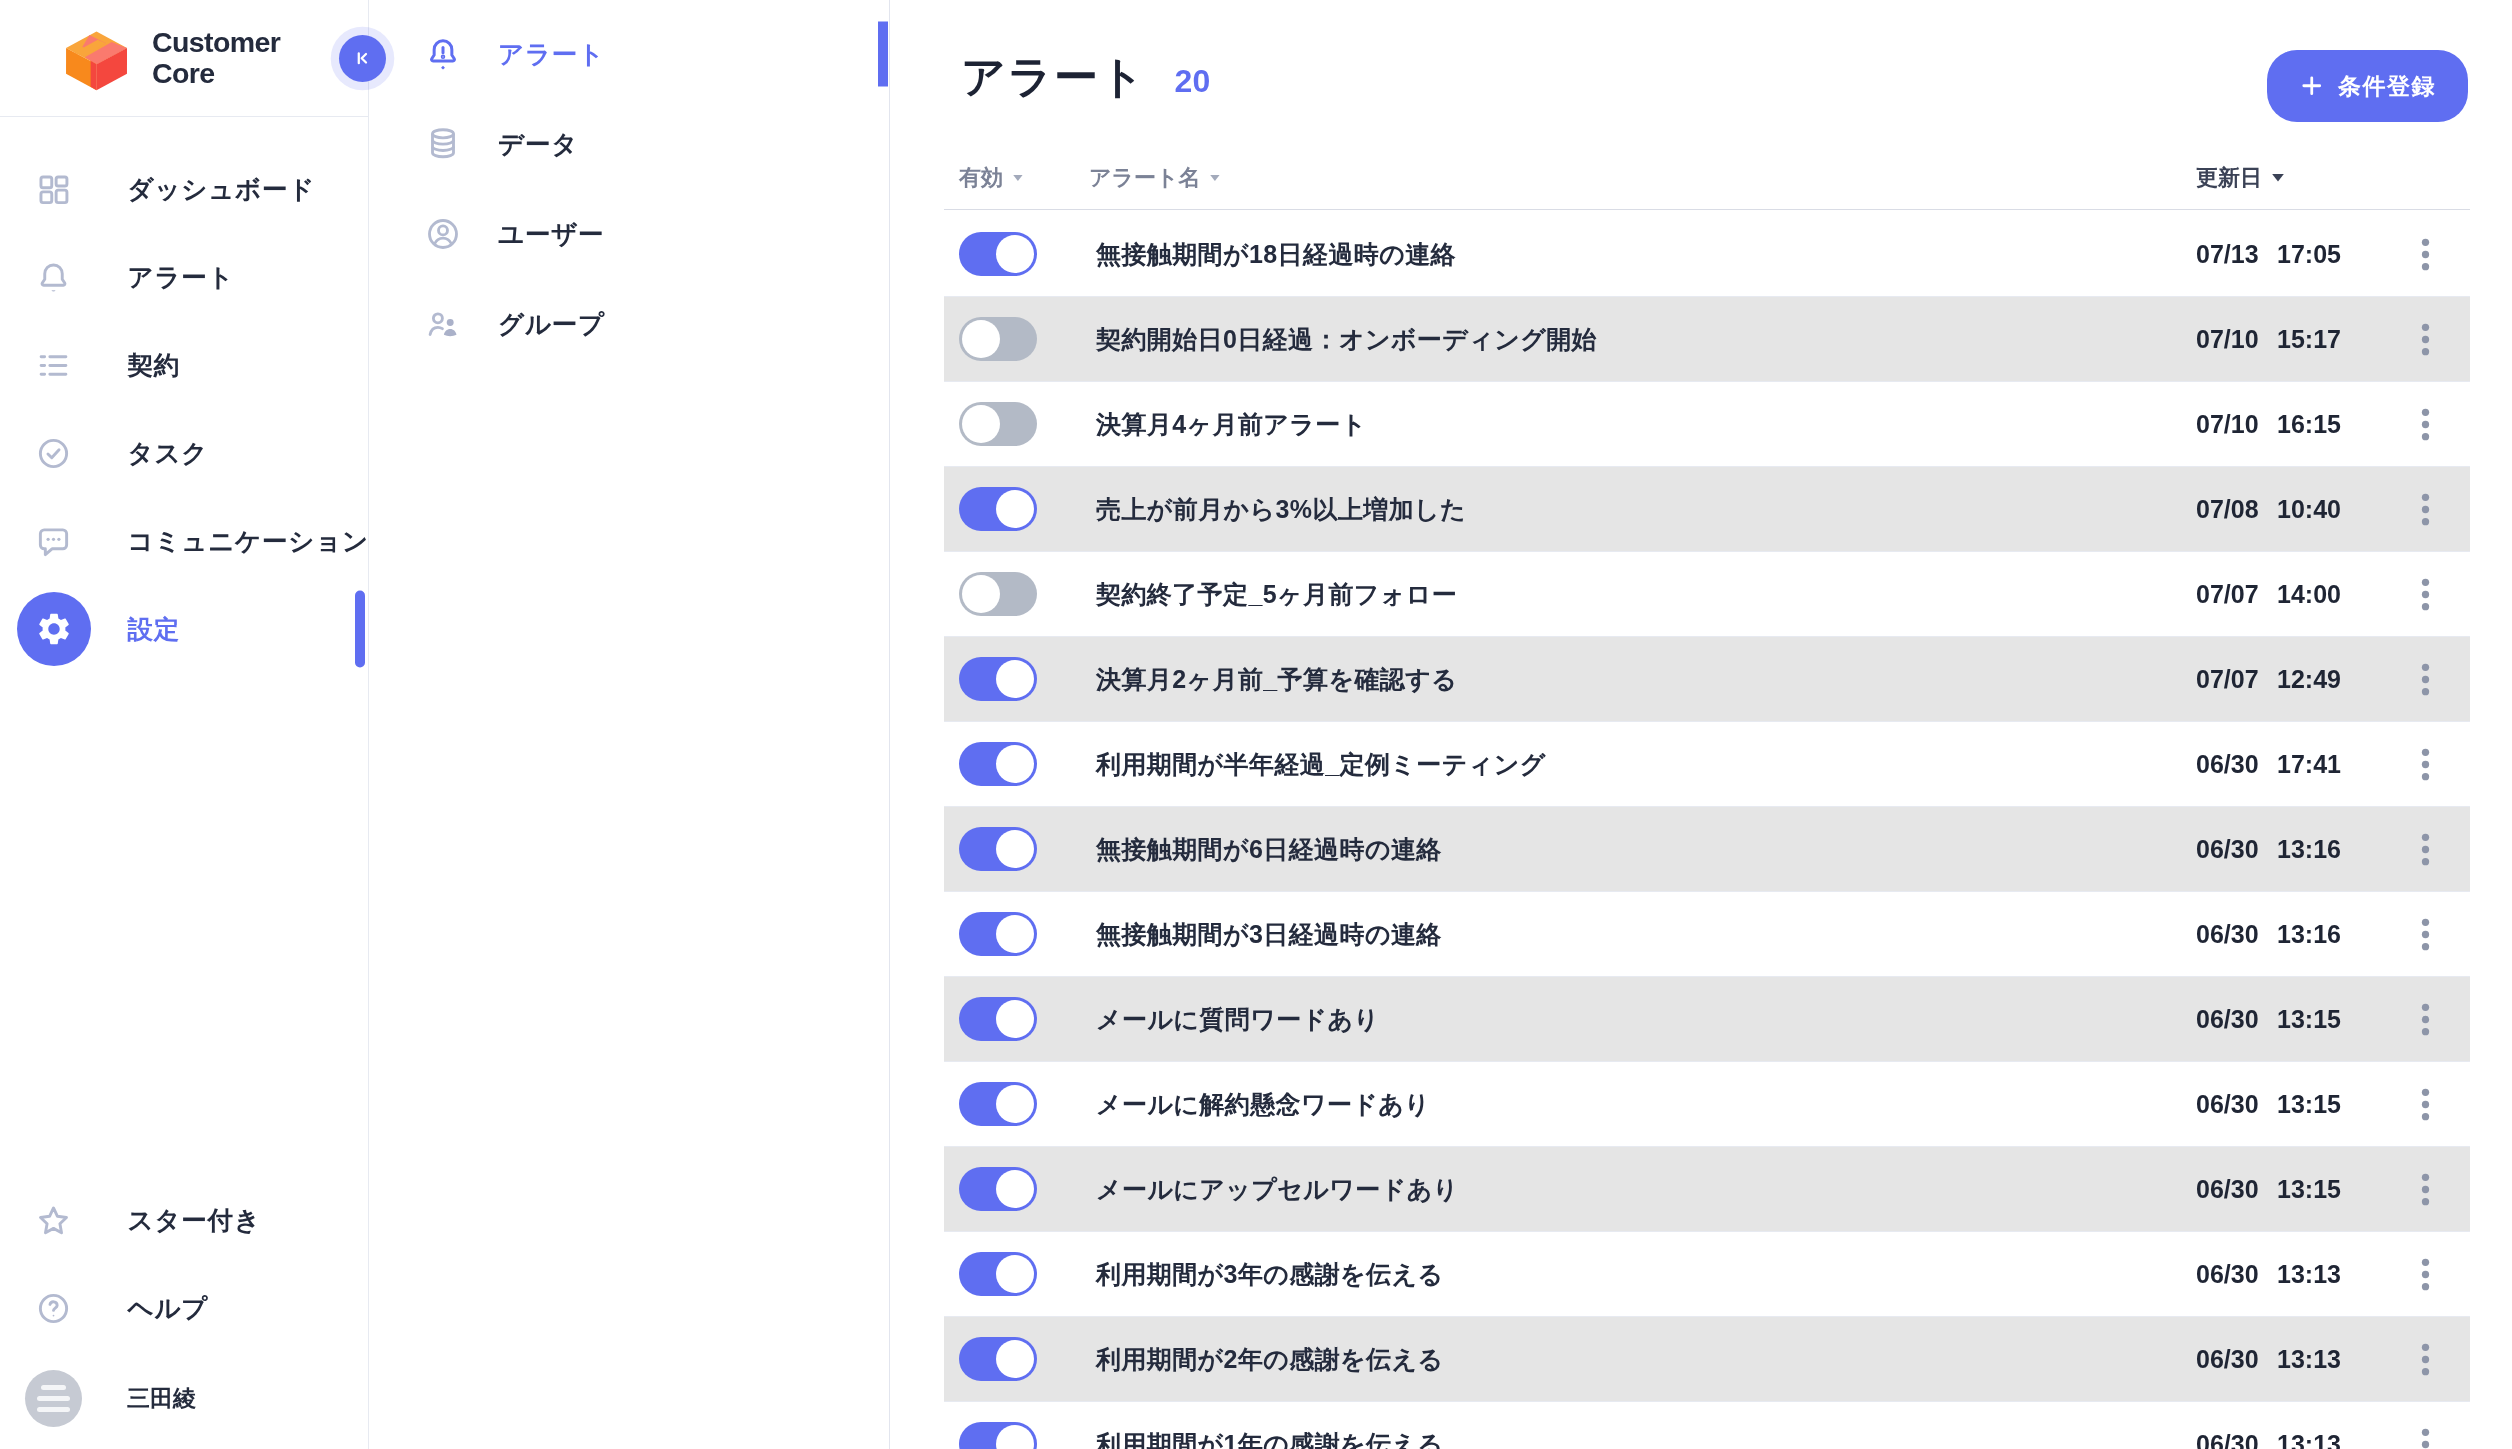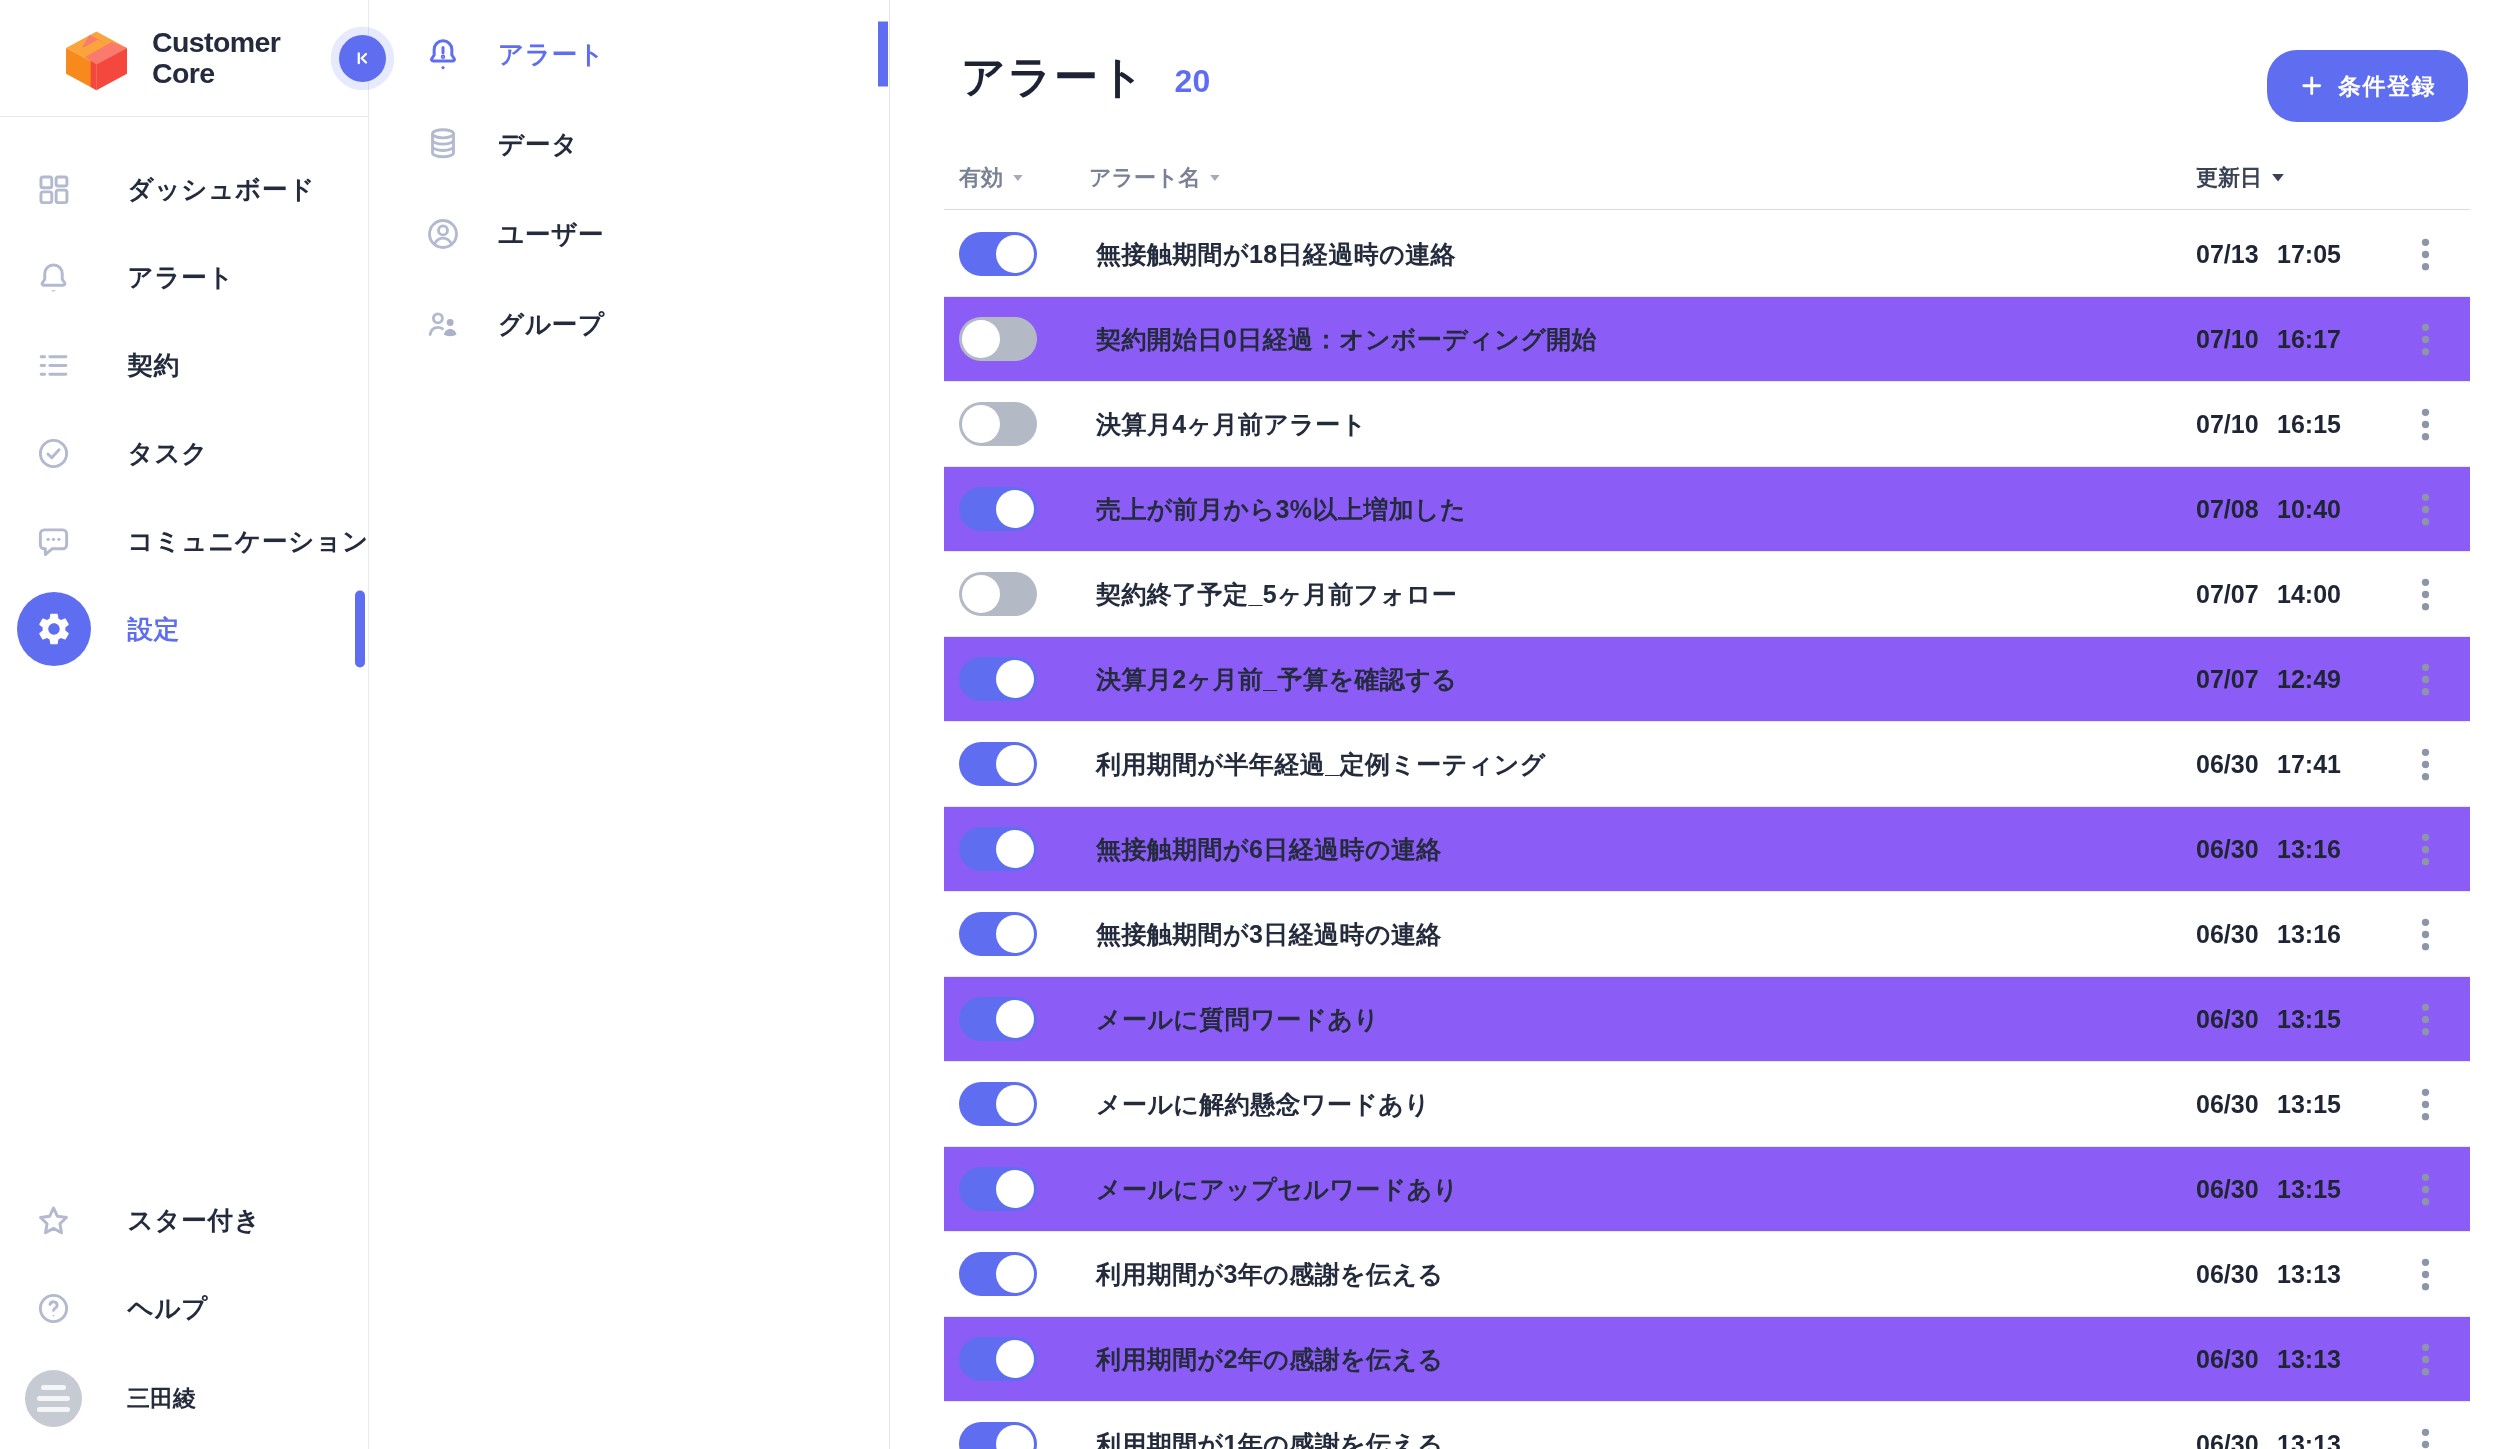--- a/index.html
+++ b/index.html
@@ -48,21 +48,21 @@
   .register-btn { position:absolute; right:44px; top:50px; height:72px; border:none; border-radius:30px; background:#5f6ef1; color:#fff; display:flex; align-items:center; gap:13.5px; padding:0 32px; font-size:23px; font-weight:700; letter-spacing:1.5px; cursor:pointer; font-family:inherit; }
 
   .table-head { position:absolute; left:54px; right:42px; top:147px; height:63px; border-bottom:1.5px solid #d9dce5; display:flex; align-items:center; padding-left:15px;gap:8px; }
   .hcell { display:flex; align-items:center; gap:9.8px; font-size:22px; font-weight:600; color:#7b8296; cursor:pointer; }
   .hcell.toggle-col { width:122px; }
   .hcell.name-col { flex:1; }
   .hcell.updated-col { width:274px; color:#3b4256; font-weight:700; }
 
   .rows { position:absolute; left:54px; right:42px; top:212px; }
   .row { height:85px; display:flex; align-items:center; padding-left:15px; border-bottom:1.5px solid #e7eaf1; background:#fff; cursor:pointer;gap:15px; }
-  .row.alt { background:#8b5cf6; }
+  .row.alt { background:#e5e5e5; }
   .col-toggle { width:122px; flex:none; }
   .toggle { width:78px; height:44px; border-radius:22px; position:relative; cursor:pointer; }
   .toggle .knob { position:absolute; top:3px; width:38px; height:38px; border-radius:50%; background:#fff; }
   .toggle.on { background:#5f6ef1; } .toggle.on .knob { right:3px; }
   .toggle.off { background:#b3bac6; } .toggle.off .knob { left:3px; }
   .col-name { flex:1; font-size:25px; font-weight:700; color:#242b3d; letter-spacing:0.4px; }
   .col-updated { width:274px; flex:none; display:flex; align-items:center; font-size:25px; font-weight:700; color:#1f2534; }
   .col-updated .date { width:81px; }
   .kebab { margin-left:auto; margin-right:33px; padding:4.5px 7.5px; cursor:pointer; }
 </style>
@@ -286,21 +286,21 @@
 
   <div class="row alt">
     <div class="col-toggle">
       <div class="toggle off" aria-checked="false">
             <div class="knob"></div>
           </div>
     </div>
     <div class="col-name">契約開始日0日経過：オンボーディング開始</div>
     <div class="col-updated">
       <span class="date">07/10</span>
-      <span class="time">16:17</span>
+      <span class="time">15:17</span>
       <span class="kebab">
         <svg width="9" height="33" viewBox="0 0 10 38">
           <circle cx="5" cy="5" r="4.2" fill="#8d95a8"></circle>
           <circle cx="5" cy="19" r="4.2" fill="#8d95a8"></circle>
           <circle cx="5" cy="33" r="4.2" fill="#8d95a8"></circle>
         </svg>
       </span>
     </div>
   </div>
 

